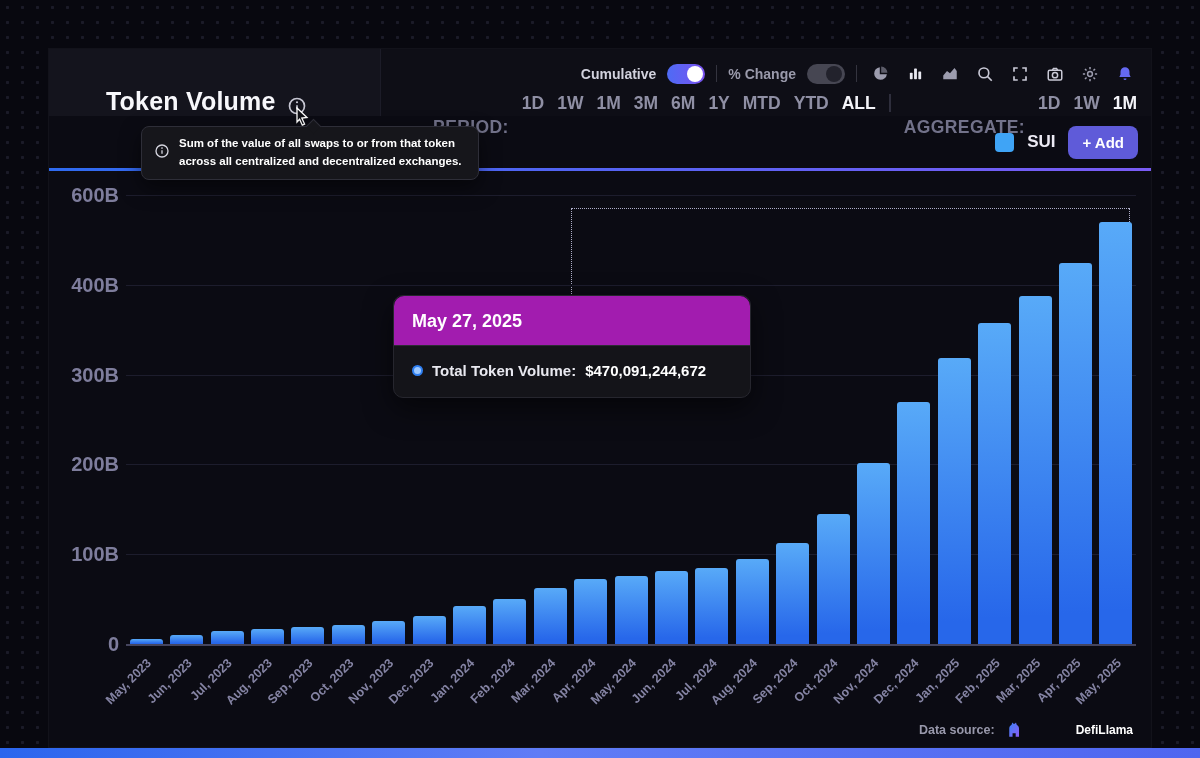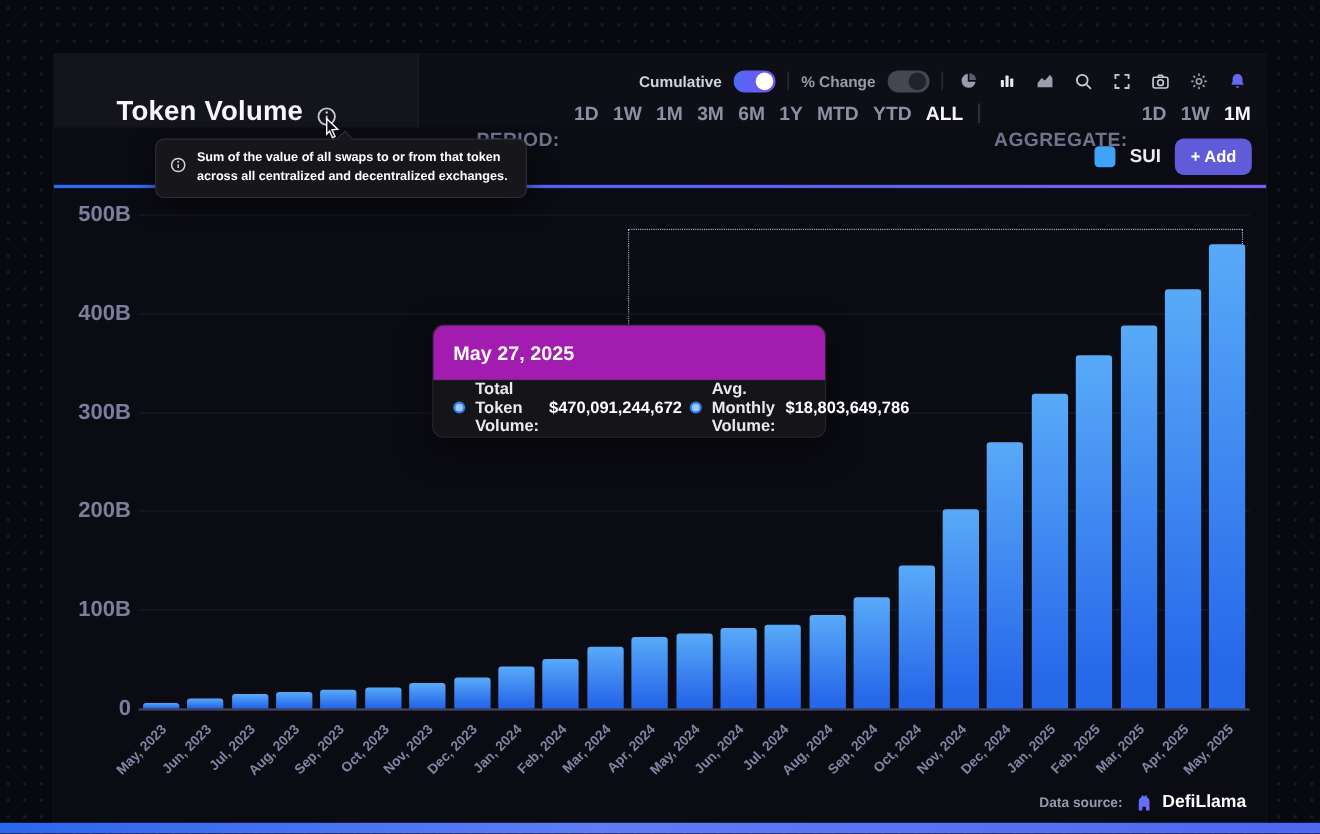--- a/index.html
+++ b/index.html
@@ -91,21 +91,21 @@
   .info-tooltip::before { content:""; position:absolute; left:166px; top:-6px;
     width:10px; height:10px; background:#16161b; border-left:1px solid #2e2e38;
     border-top:1px solid #2e2e38; transform:rotate(45deg); }
   .info-tooltip .tip-icon { color:#d4d4de; flex:none; }
   .info-tooltip .tip-text { font-size:11.5px; font-weight:600; color:#fff; line-height:1.55; }
 
   
   .panel-footer { height:38px; display:flex; align-items:center; justify-content:flex-end;
     gap:9px; padding-right:18px; }
   .ds-label { font-size:12.5px; font-weight:600; color:#9898ab; }
-  .brand { font-size:16px; font-weight:700; color:#ffffff; }
+  .brand { font-size:12px; font-weight:700; color:#ffffff;margin-left:45px; }
 
   .bottom-strip { position:absolute; left:0; right:0; bottom:0; height:10px;
     background:linear-gradient(90deg,#2b66ee,#5f7cf6 45%,#4f66f0); }
 </style>
 </head>
 <body>
 
 <div class="page" data-interactable="false">
 
   <div class="panel" data-interactable="false">
@@ -227,39 +227,34 @@
       <div class="cross-v2" data-interactable="false"></div>
 
       <div class="chart-tooltip" data-interactable="false">
         <div class="tt-head" data-interactable="false">May 27, 2025</div>
         <div class="tt-body" id="tt-rows" data-interactable="false">
             <div class="tt-row" data-interactable="false">
               <span class="tt-bullet" data-interactable="false"></span>
               <span class="tt-label" data-interactable="false">Total Token Volume:</span>
               <span class="tt-value" data-interactable="false">$470,091,244,672</span>
             </div>
-            <div class="tt-row" data-interactable="false">
-              <span class="tt-bullet" data-interactable="false"></span>
-              <span class="tt-label" data-interactable="false">Avg. Monthly Volume:</span>
-              <span class="tt-value" data-interactable="false">$18,803,649,786</span>
-            </div>
           </div>
       </div>
     <div class="gridline axis" data-interactable="false" style="top: 473px;"></div>
         <div class="ytick" data-interactable="false" style="top: 460px;">0</div>
         <div class="gridline" data-interactable="false" style="top: 383.2px;"></div>
         <div class="ytick" data-interactable="false" style="top: 370.2px;">100B</div>
         <div class="gridline" data-interactable="false" style="top: 293.4px;"></div>
         <div class="ytick" data-interactable="false" style="top: 280.4px;">200B</div>
         <div class="gridline" data-interactable="false" style="top: 203.6px;"></div>
         <div class="ytick" data-interactable="false" style="top: 190.6px;">300B</div>
         <div class="gridline" data-interactable="false" style="top: 113.8px;"></div>
         <div class="ytick" data-interactable="false" style="top: 100.8px;">400B</div>
         <div class="gridline" data-interactable="false" style="top: 24px;"></div>
-        <div class="ytick" data-interactable="false" style="top: 11px;">500B</div>
+        <div class="ytick" data-interactable="false" style="top: 11px;">600B</div>
         <div class="bar" data-interactable="true" style="left: 80.7px; top: 467.612px; width: 33px; height: 5.388px;"></div>
         <div class="xlabel" data-interactable="false" style="right: 1006.8px; top: 485px;">May, 2023</div>
         <div class="bar" data-interactable="true" style="left: 121.1px; top: 464.02px; width: 33px; height: 8.98px;"></div>
         <div class="xlabel" data-interactable="false" style="right: 966.4px; top: 485px;">Jun, 2023</div>
         <div class="bar" data-interactable="true" style="left: 161.5px; top: 460.428px; width: 33px; height: 12.572px;"></div>
         <div class="xlabel" data-interactable="false" style="right: 926px; top: 485px;">Jul, 2023</div>
         <div class="bar" data-interactable="true" style="left: 201.9px; top: 457.734px; width: 33px; height: 15.266px;"></div>
         <div class="xlabel" data-interactable="false" style="right: 885.6px; top: 485px;">Aug, 2023</div>
         <div class="bar" data-interactable="true" style="left: 242.3px; top: 455.938px; width: 33px; height: 17.062px;"></div>
         <div class="xlabel" data-interactable="false" style="right: 845.2px; top: 485px;">Sep, 2023</div>

